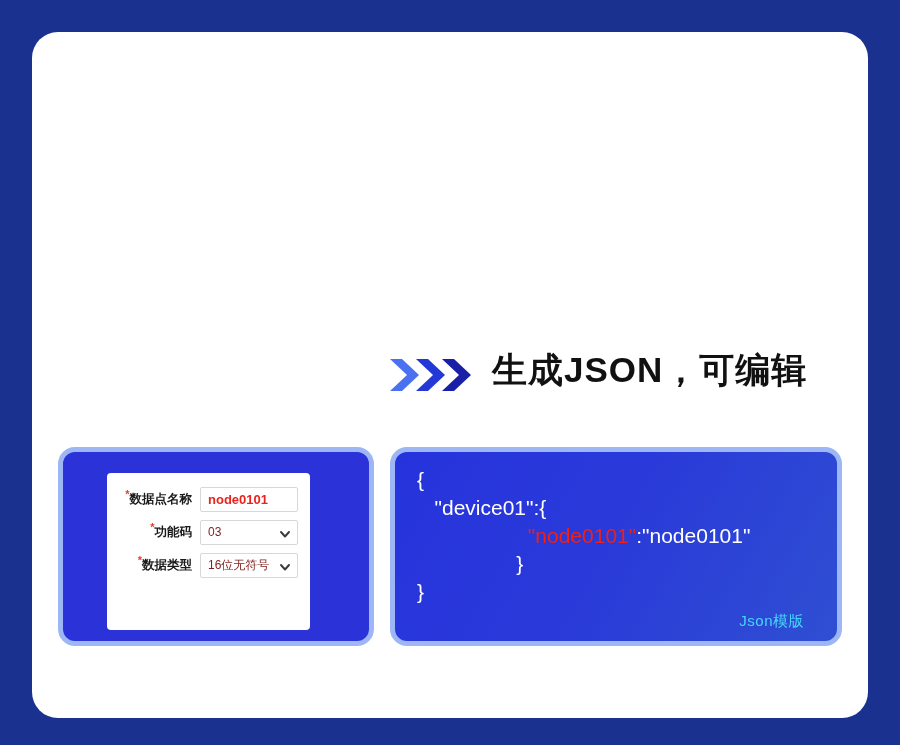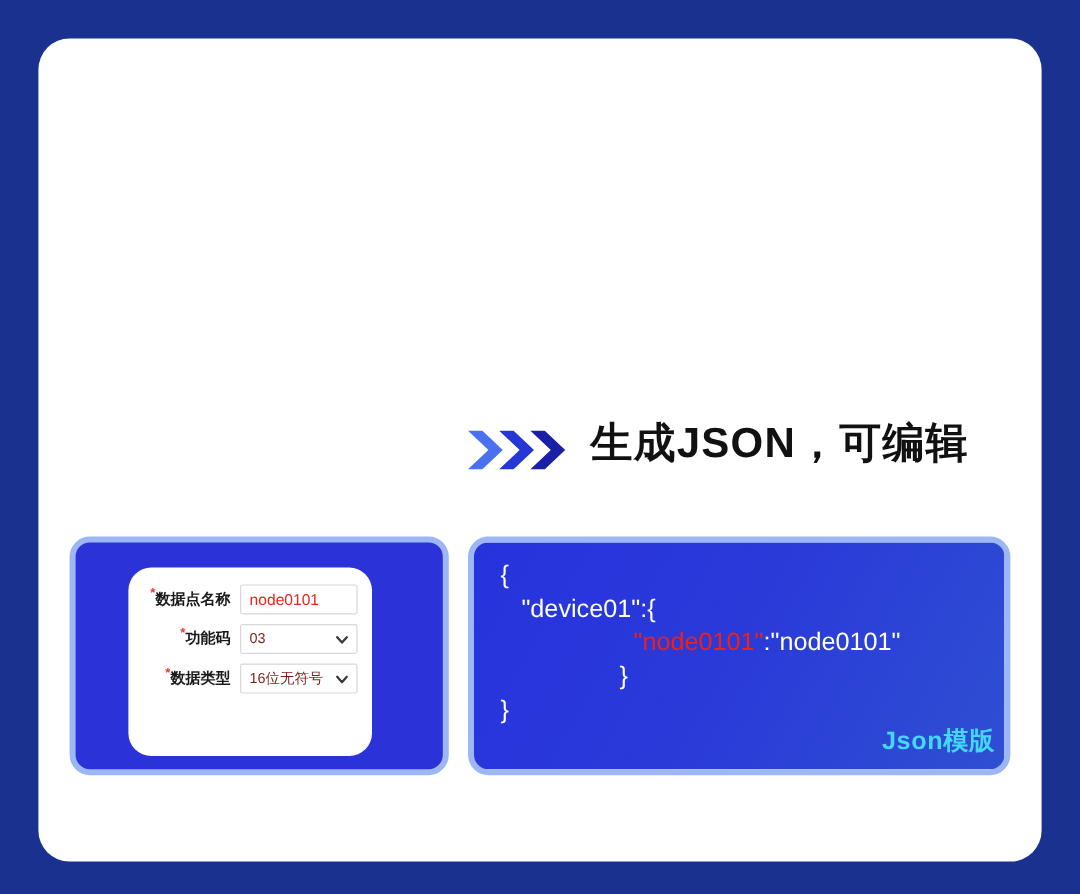--- a/index.html
+++ b/index.html
@@ -72,21 +72,21 @@
     height: 199px;
     background: #2a32d8;
   }
   #form-card {
     position: absolute;
     left: 44px;
     top: 21px;
     width: 203px;
     height: 157px;
     background: #ffffff;
-    border-radius: 19px;
+    border-radius: 4px;
     box-sizing: border-box;
     padding: 11px 12px 9px 9px;
   }
   .form-row {
     display: flex;
     align-items: center;
     height: 30px;
     margin-bottom: 3px;
   }
   .form-row:last-child { margin-bottom: 4px; }
@@ -121,21 +121,21 @@
     align-items: center;
     box-sizing: border-box;
     padding: 0 7px;
   }
   .field-value {
     font-size: 12px;
     color: #7f1d1d;
     white-space: nowrap;
     line-height: 1;
   }
-  .field-value.accent { color: #e8241c; font-weight: normal; font-size: 13px; }
+  .field-value.accent { color: #e8241c; font-weight: bold; font-size: 13px; }
   .select-caret {
     position: absolute;
     right: 6px;
     top: 50%;
     transform: translateY(-50%);
     width: 12px;
     height: 12px;
   }
 
   
@@ -156,24 +156,24 @@
     font-family: "Liberation Sans", "DejaVu Sans", sans-serif;
     font-size: 21px;
     line-height: 28px;
     white-space: pre;
   }
   .json-line { display: block; white-space: pre; }
   .json-key-accent { color: #f41f10; }
 
   #json-watermark {
     position: absolute;
-    right: 8px;
+    right: 33px;
     bottom: 10px;
-    font-size: 21px;
-    font-weight: bold;
+    font-size: 15px;
+    font-weight: normal;
     color: #45d7fa;
     letter-spacing: 0.5px;
     white-space: nowrap;
   }
 </style>
 </head>
 <body>
 
 <div id="white-card"></div>
 

